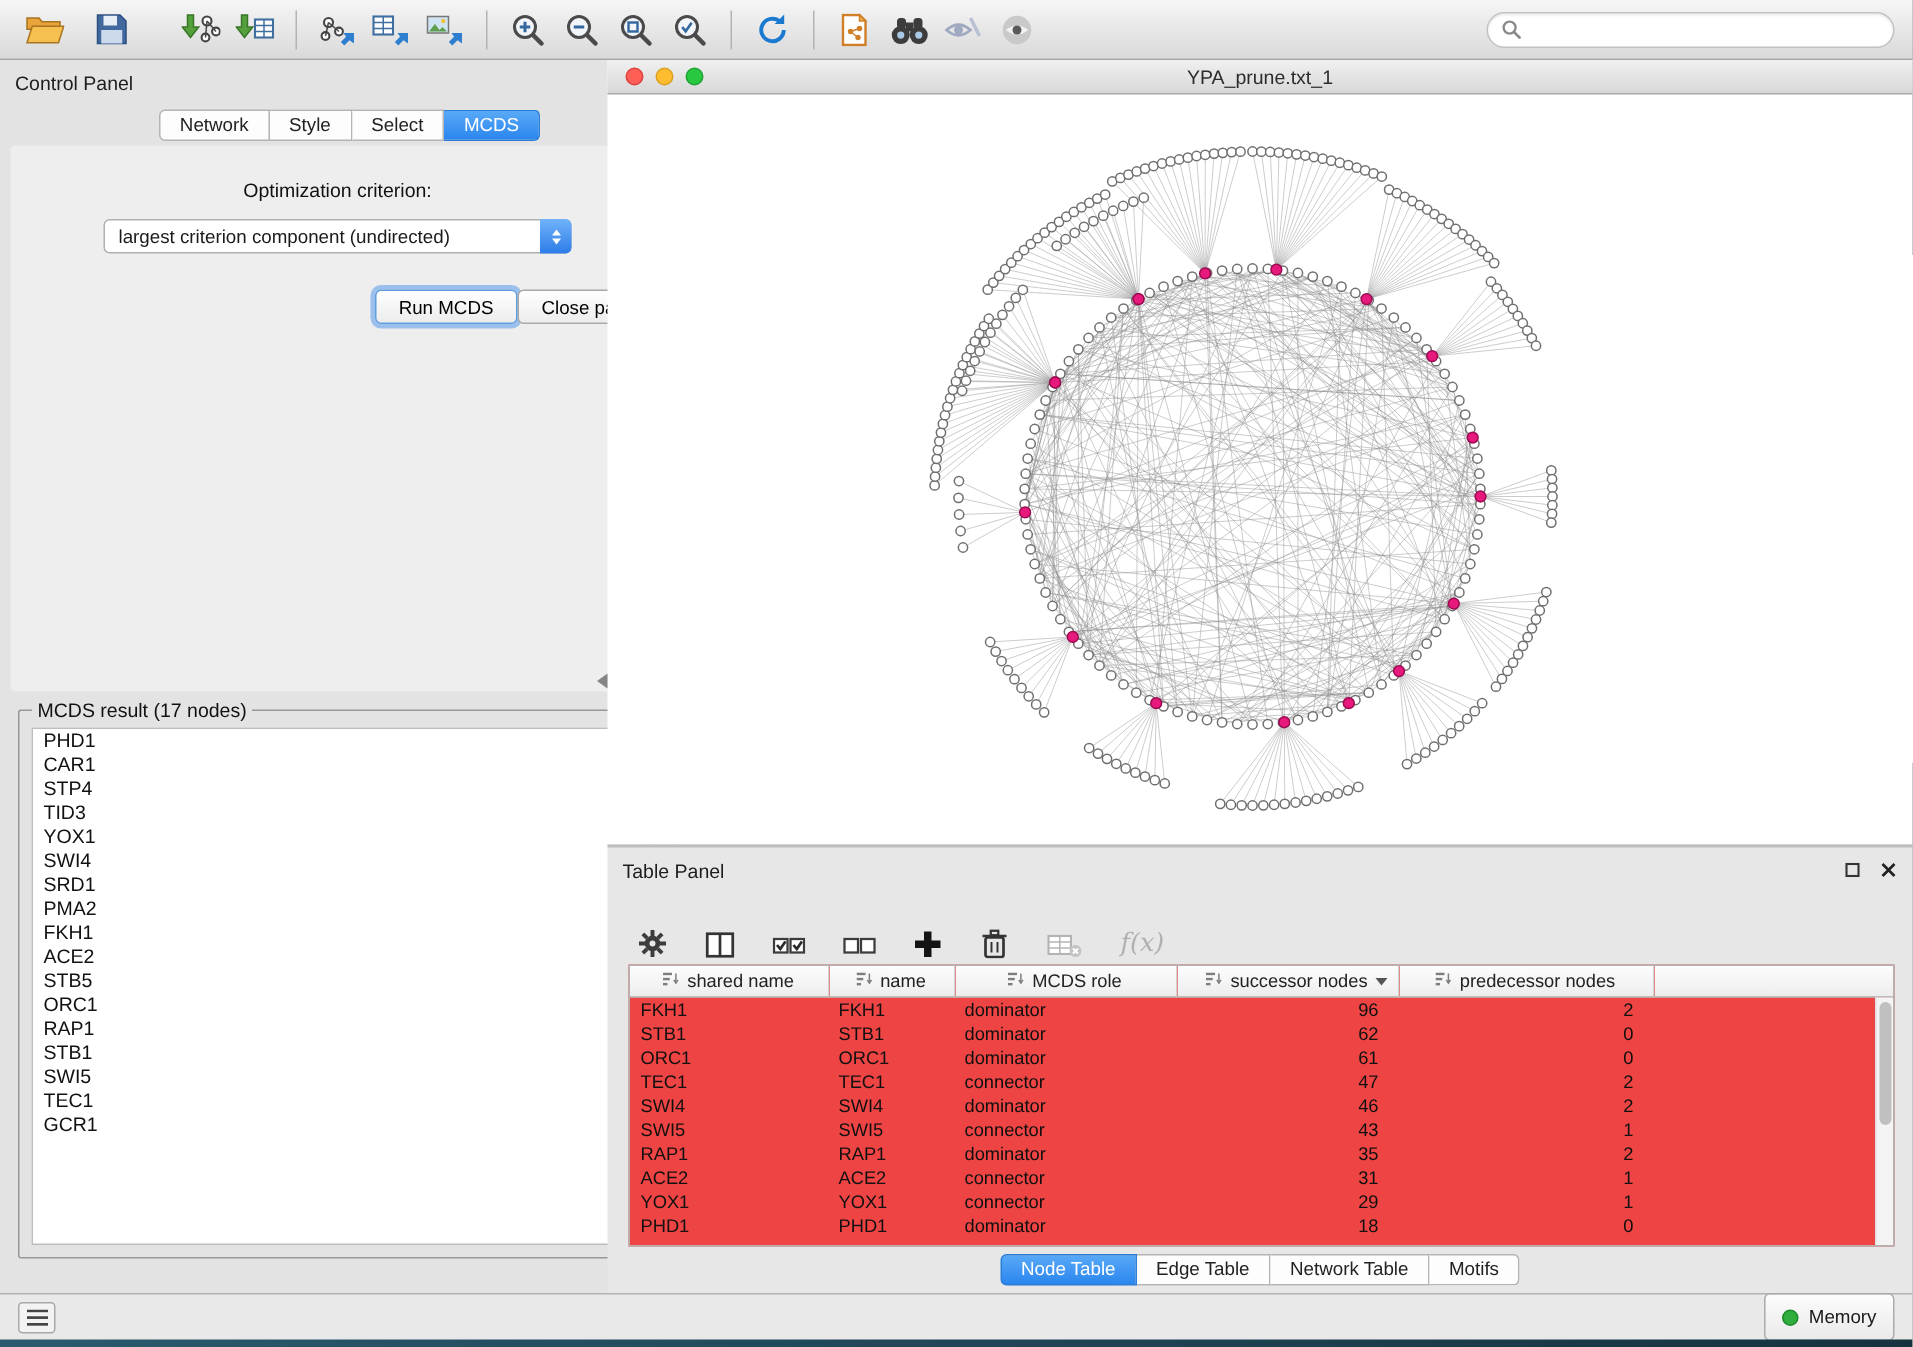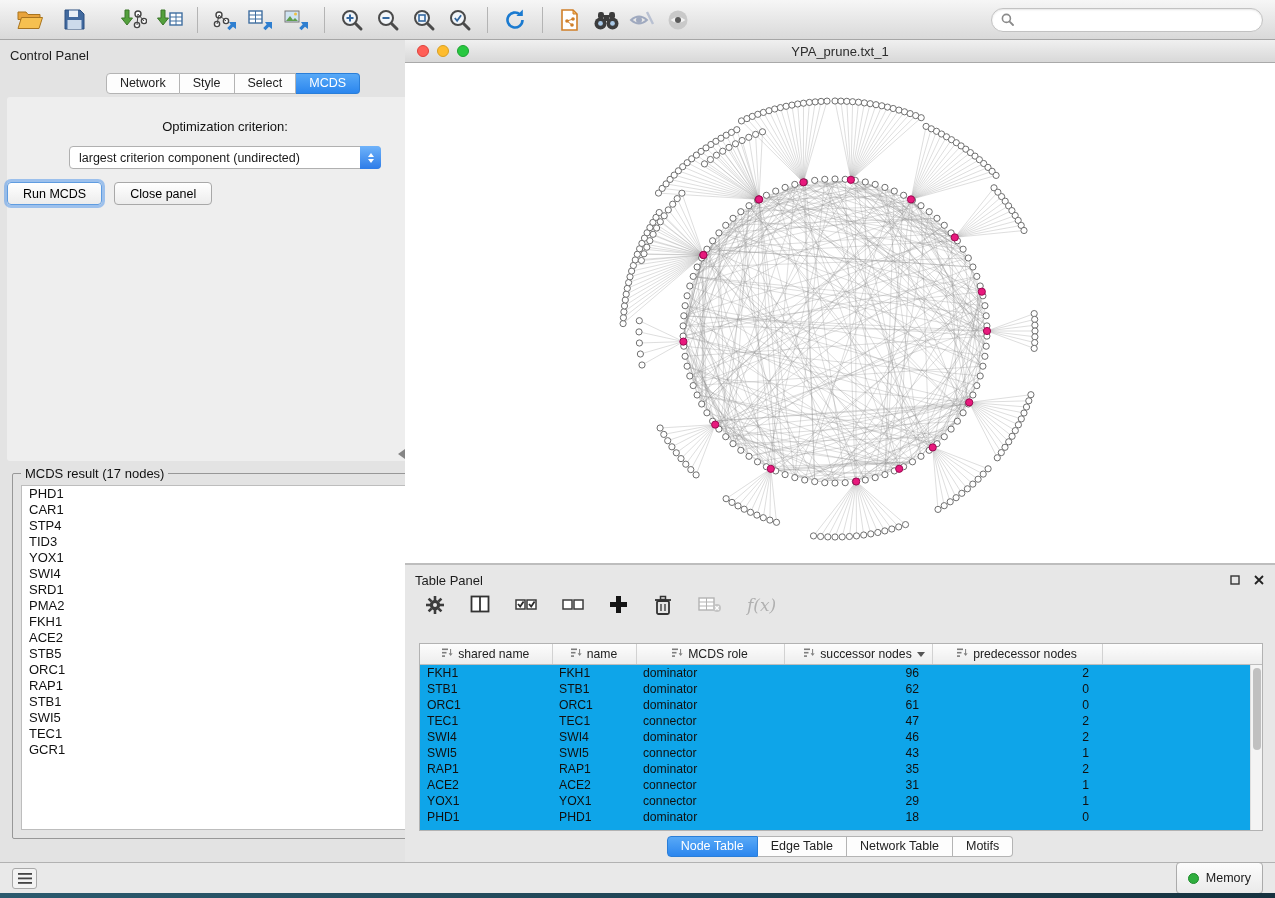--- a/index.html
+++ b/index.html
@@ -36,21 +36,21 @@
   .cp-inner { position:absolute; top:57px; left:7px; right:7px; height:364px; background:#eeeeee; border-radius:3px; }
   .opt-label { padding-top:22px; text-align:center; font-size:13px; color:#111; }
   .dropdown { position:relative; margin:12px auto 0; width:312px; height:23px; background:#fff;
     border:1px solid #b0b0b0; border-radius:4px; display:flex; align-items:center; padding:0 28px 0 9px;
     font-size:12.5px; white-space:nowrap; }
   .spin { position:absolute; right:-1px; top:-1px; bottom:-1px; width:21px;
     background:linear-gradient(#6fb3fa,#2d7ce8); border-radius:0 4px 4px 0;
     display:flex; flex-direction:column; align-items:center; justify-content:center; gap:2px; }
   .chev-up { width:0; height:0; border-left:3.5px solid transparent; border-right:3.5px solid transparent; border-bottom:4px solid #fff; }
   .chev-down { width:0; height:0; border-left:3.5px solid transparent; border-right:3.5px solid transparent; border-top:4px solid #fff; }
-  .btn-row { display:flex; justify-content:flex-start; gap:12px; margin-top:13px; }
+  .btn-row { display:flex; justify-content:flex-end; gap:0; margin-top:24px; }
   .btn { height:23px; padding:0 15px; background:linear-gradient(#ffffff,#ececec); border:1px solid #a8a8a8;
     border-radius:4px; font-size:12.5px; font-family:"Liberation Sans",sans-serif; }
   .btn.focused { box-shadow:0 0 0 3px rgba(90,155,235,.55); border-color:#5f9ce0; }
 
   .result-box { position:absolute; left:12px; right:15px; top:426px; bottom:23px; border:1px solid #979797; border-radius:2px; }
   .result-box legend { font-size:13px; padding:0 4px; margin-left:8px; color:#111; }
   .result-list { position:absolute; left:8px; right:8px; top:4px; bottom:8px; background:#fff; border:1px solid #bdbdbd; overflow:hidden; }
   .result-item { font-size:13px; line-height:16px; padding-left:7px; color:#111; }
 
   .splitter-arrow { position:absolute; left:398px; top:449px; width:0; height:0; z-index:5;
@@ -62,25 +62,25 @@
     display:flex; align-items:center; padding:0 12px; }
   .net-title { position:absolute; left:0; right:0; text-align:center; font-size:13px; color:#2c2c2c; }
   .tl { width:12px; height:12px; border-radius:50%; margin-right:8px; z-index:2; }
   .tl.red { background:#ff5f57; border:1px solid #de423c; }
   .tl.yellow { background:#febc2e; border:1px solid #d9a022; }
   .tl.green { background:#28c840; border:1px solid #1ea232; }
   #network-svg { position:absolute; top:23px; left:0; width:870px; height:500px; }
 
   
   .table-panel { position:absolute; left:405px; top:563px; right:0; bottom:36px; background:#e7e7e7; border-top:2px solid #bdbdbd; }
-  .tp-toolbar { position:absolute; top:30px; left:20px; height:44px; display:flex; align-items:flex-start; gap:25px; }
+  .tp-toolbar { position:absolute; top:30px; left:20px; height:44px; display:flex; align-items:flex-end; gap:25px; }
   .tico { display:flex; align-items:center; justify-content:center; }
   .fx { font-family:"DejaVu Serif",serif; font-style:italic; color:#b0b0b0; font-size:17px; }
 
-  .table-box { position:absolute; left:14px; right:12px; top:78px; height:188px; background:#0ea5e9; border:1px solid #b2b2b2; overflow:hidden; }
+  .table-box { position:absolute; left:14px; right:12px; top:78px; height:188px; background:#ef4444; border:1px solid #b2b2b2; overflow:hidden; }
   table.node-table { border-collapse:collapse; table-layout:fixed; width:100%; }
   .node-table th { height:20px; font-weight:normal; font-size:12.2px; color:#222; text-align:center;
     background:linear-gradient(#fdfdfd,#ededed); border-right:1px solid #d2d2d2; border-bottom:1px solid #bdbdbd;
     position:relative; white-space:nowrap; overflow:hidden; }
   .node-table th.filler { border-right:none; }
   .th-inner { display:inline-flex; align-items:center; gap:5px; }
   .th-caret { position:absolute; right:7px; top:8px; width:0; height:0;
     border-left:4px solid transparent; border-right:4px solid transparent; border-top:5px solid #555; }
   .node-table td { height:16px; line-height:16px; font-size:12.2px; padding:0 7px; white-space:nowrap; overflow:hidden; color:#101010; }
   .node-table td.num { text-align:right; padding-right:13px; }

